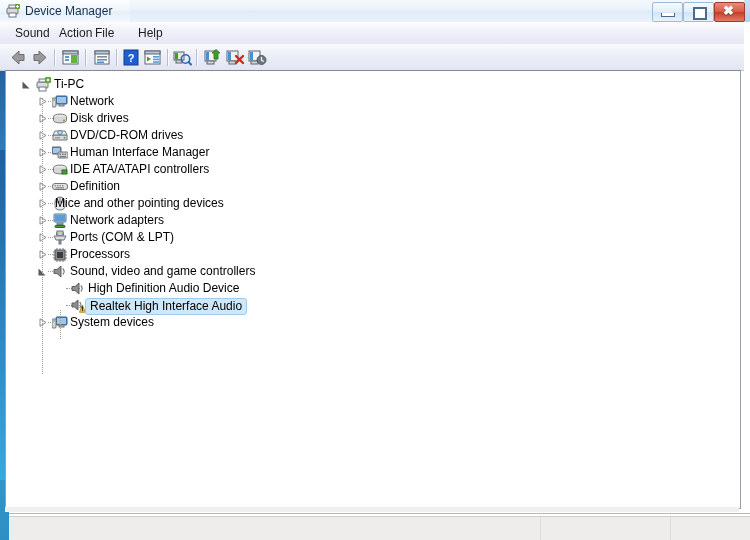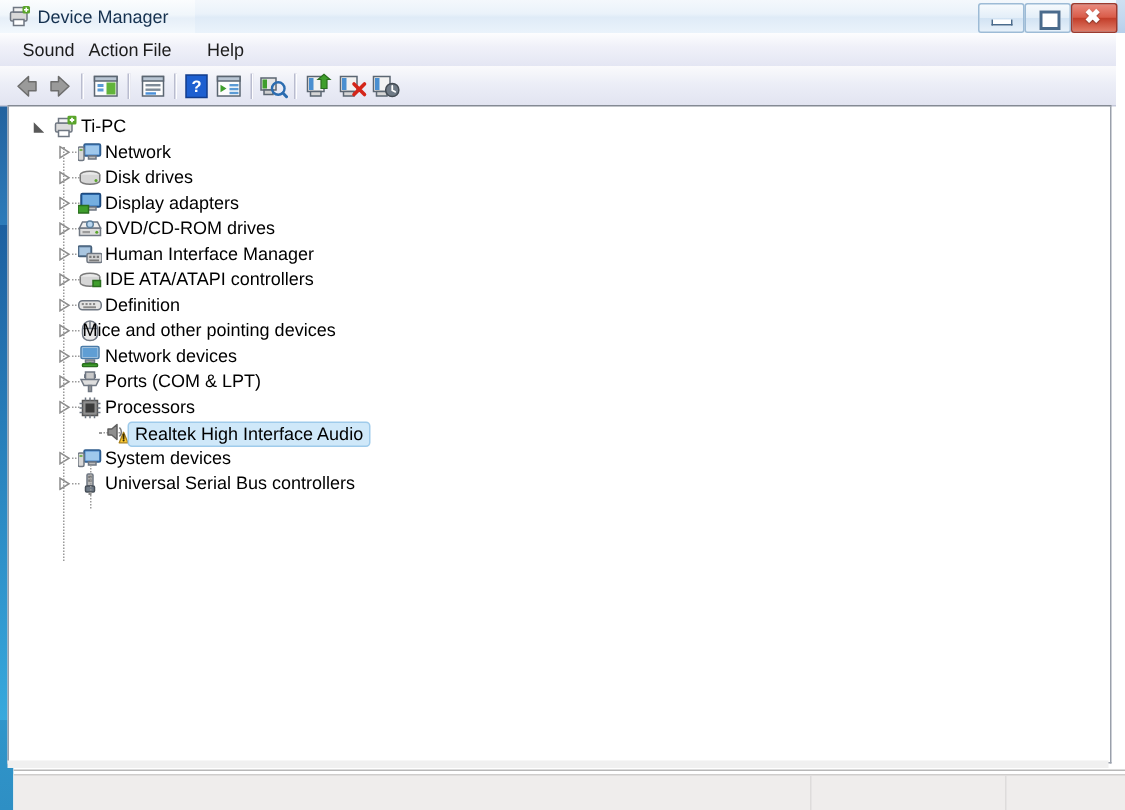--- a/index.html
+++ b/index.html
@@ -302,35 +302,20 @@
           <span class="nodelabel" style="left: 61px;">Disk drives</span>
         </div>
         <div class="row">
           <span class="expander" style="left: 32px;">
             <svg width="9" height="9" viewBox="0 0 9 9">
               <path d="M2 0.8 L8 4.5 L2 8.2 Z" fill="none" stroke="#8c8c8c" stroke-width="1"></path>
             </svg>
           </span>
           <span class="dashline" style="left: 42px; top: 8px; width: 5px;"></span>
           <span class="nodeicon" style="left: 46px;"><svg width="16" height="15" viewBox="0 0 16 15">
-              <rect x="2" y="1" width="13" height="9" rx="1" fill="#2f6fb5" stroke="#1e4a7d"></rect>
-              <rect x="3" y="2" width="11" height="7" fill="#74aee0"></rect>
-              <rect x="5" y="10" width="7" height="2" fill="#c4c4c4" stroke="#6f7782"></rect>
-              <rect x="0" y="9" width="7" height="5" fill="#3f9e2c" stroke="#2a6e1e"></rect>
-            </svg></span>
-          <span class="nodelabel" style="left: 61px;">Display adapters</span>
-        </div>
-        <div class="row">
-          <span class="expander" style="left: 32px;">
-            <svg width="9" height="9" viewBox="0 0 9 9">
-              <path d="M2 0.8 L8 4.5 L2 8.2 Z" fill="none" stroke="#8c8c8c" stroke-width="1"></path>
-            </svg>
-          </span>
-          <span class="dashline" style="left: 42px; top: 8px; width: 5px;"></span>
-          <span class="nodeicon" style="left: 46px;"><svg width="16" height="15" viewBox="0 0 16 15">
               <path d="M1 7 L15 7 L15 12 L1 12 Z" fill="#dcdcdc" stroke="#6f7782"></path>
               <path d="M3 3 L13 3 L15 7 L1 7 Z" fill="#efefef" stroke="#6f7782"></path>
               <circle cx="8" cy="4.5" r="2.2" fill="#b9d6ef" stroke="#5d7f9c"></circle>
               <rect x="3" y="9" width="5" height="1.5" fill="#9a9a9a"></rect>
               <circle cx="12.5" cy="9.8" r="1" fill="#5aa52b"></circle>
             </svg></span>
           <span class="nodelabel" style="left: 61px;">DVD/CD-ROM drives</span>
         </div>
         <div class="row">
           <span class="expander" style="left: 32px;">
@@ -402,21 +387,21 @@
             </svg>
           </span>
           <span class="dashline" style="left: 42px; top: 8px; width: 5px;"></span>
           <span class="nodeicon" style="left: 46px;"><svg width="16" height="15" viewBox="0 0 16 15">
               <rect x="2" y="1" width="12" height="8" rx="1" fill="#bcd6ec" stroke="#4a7ba8"></rect>
               <rect x="3" y="2" width="10" height="6" fill="#5f9ed4"></rect>
               <rect x="5" y="10" width="6" height="1.6" fill="#bfbfbf" stroke="#6f7782"></rect>
               <path d="M8 11.5 L8 13" stroke="#3f9e2c" stroke-width="1.6"></path>
               <rect x="3" y="12.5" width="10" height="2" rx="0.6" fill="#3f9e2c" stroke="#2a6e1e"></rect>
             </svg></span>
-          <span class="nodelabel" style="left: 61px;">Network devices</span>
+          <span class="nodelabel" style="left: 61px;">Network adapters</span>
         </div>
         <div class="row">
           <span class="expander" style="left: 32px;">
             <svg width="9" height="9" viewBox="0 0 9 9">
               <path d="M2 0.8 L8 4.5 L2 8.2 Z" fill="none" stroke="#8c8c8c" stroke-width="1"></path>
             </svg>
           </span>
           <span class="dashline" style="left: 42px; top: 8px; width: 5px;"></span>
           <span class="nodeicon" style="left: 46px;"><svg width="16" height="15" viewBox="0 0 16 15">
               <rect x="5" y="1" width="6" height="5" fill="#c9c9c9" stroke="#6f7782"></rect>
@@ -433,20 +418,41 @@
             </svg>
           </span>
           <span class="dashline" style="left: 42px; top: 8px; width: 5px;"></span>
           <span class="nodeicon" style="left: 46px;"><svg width="16" height="15" viewBox="0 0 16 15">
               <rect x="3" y="3" width="10" height="10" fill="#8f8f8f" stroke="#555"></rect>
               <rect x="5" y="5" width="6" height="6" fill="#3b3b3b"></rect>
               <path d="M5 3 L5 1 M8 3 L8 1 M11 3 L11 1 M5 13 L5 15 M8 13 L8 15 M11 13 L11 15" stroke="#6f7782"></path>
               <path d="M3 5 L1 5 M3 8 L1 8 M3 11 L1 11 M13 5 L15 5 M13 8 L15 8 M13 11 L15 11" stroke="#6f7782"></path>
             </svg></span>
           <span class="nodelabel" style="left: 61px;">Processors</span>
+        </div>
+        <div class="row">
+          <span class="expander" style="left: 32px;">
+            <svg width="9" height="9" viewBox="0 0 9 9">
+              <path d="M0.5 1.5 L7.5 8.5 L0.5 8.5 Z" fill="#595959"></path>
+            </svg>
+          </span>
+          <span class="dashline" style="left: 42px; top: 8px; width: 5px;"></span>
+          <span class="nodeicon" style="left: 46px;"><svg width="16" height="15" viewBox="0 0 16 15">
+              <path d="M2 5.5 L5 5.5 L9 2 L9 13 L5 9.5 L2 9.5 Z" fill="#8e8e8e" stroke="#5f5f5f" stroke-linejoin="round"></path>
+              <path d="M10.8 4.5 A4.5 4.5 0 0 1 10.8 10.5" fill="none" stroke="#7a7a7a" stroke-width="1.2"></path>
+            </svg></span>
+          <span class="nodelabel" style="left: 61px;">Sound, video and game controllers</span>
+        </div>
+        <div class="row">
+          <span class="dashline" style="left: 60px; top: 8px; width: 14px;"></span>
+          <span class="nodeicon" style="left: 64px;"><svg width="16" height="15" viewBox="0 0 16 15">
+              <path d="M2 5.5 L5 5.5 L9 2 L9 13 L5 9.5 L2 9.5 Z" fill="#8e8e8e" stroke="#5f5f5f" stroke-linejoin="round"></path>
+              <path d="M10.8 4.5 A4.5 4.5 0 0 1 10.8 10.5" fill="none" stroke="#7a7a7a" stroke-width="1.2"></path>
+            </svg></span>
+          <span class="nodelabel" style="left: 79px;">High Definition Audio Device</span>
         </div>
         <div class="row selected">
           <span class="dashline" style="left: 60px; top: 8px; width: 14px;"></span>
           <span class="nodeicon" style="left: 64px;"><svg width="16" height="15" viewBox="0 0 16 15">
               <path d="M2 5 L4.5 5 L8 2 L8 12 L4.5 9 L2 9 Z" fill="#8e8e8e" stroke="#5f5f5f" stroke-linejoin="round"></path>
               <path d="M9.6 4 A4 4 0 0 1 9.6 10" fill="none" stroke="#7a7a7a" stroke-width="1.1"></path>
               <path d="M9.5 7.2 L15.3 7.2 L12.4 14.2 Z" fill="#ffcc33" stroke="#a8801a" stroke-width="0.9" stroke-linejoin="round" transform="rotate(180 12.4 10.7)"></path>
               <path d="M12.4 8.6 L12.4 11.3" stroke="#3a2c00" stroke-width="1.2" stroke-linecap="round"></path>
               <circle cx="12.4" cy="12.6" r="0.7" fill="#3a2c00"></circle>
             </svg></span>
@@ -461,35 +467,19 @@
           <span class="dashline" style="left: 42px; top: 8px; width: 5px;"></span>
           <span class="nodeicon" style="left: 46px;"><svg width="16" height="15" viewBox="0 0 16 15">
               <rect x="4" y="2" width="11" height="8" rx="1" fill="#4a86c8" stroke="#2f5c8c"></rect>
               <rect x="5" y="3" width="9" height="6" fill="#9fc8ec"></rect>
               <rect x="7" y="10" width="5" height="2" fill="#bcbcbc" stroke="#6f7782"></rect>
               <rect x="0" y="4" width="4" height="9" rx="1" fill="#d8d8d8" stroke="#6f7782"></rect>
               <rect x="1" y="5.5" width="2" height="1" fill="#5aa52b"></rect>
             </svg></span>
           <span class="nodelabel" style="left: 61px;">System devices</span>
         </div>
-        <div class="row">
-          <span class="expander" style="left: 32px;">
-            <svg width="9" height="9" viewBox="0 0 9 9">
-              <path d="M2 0.8 L8 4.5 L2 8.2 Z" fill="none" stroke="#8c8c8c" stroke-width="1"></path>
-            </svg>
-          </span>
-          <span class="dashline" style="left: 42px; top: 8px; width: 5px;"></span>
-          <span class="nodeicon" style="left: 46px;"><svg width="16" height="15" viewBox="0 0 16 15">
-              <rect x="6" y="1" width="4" height="8" rx="0.8" fill="#b8b8b8" stroke="#6f7782"></rect>
-              <rect x="6.8" y="2.2" width="2.4" height="1.6" fill="#7a7a7a"></rect>
-              <rect x="6.8" y="4.6" width="2.4" height="1.6" fill="#7a7a7a"></rect>
-              <rect x="5" y="9" width="6" height="4" rx="0.8" fill="#6f7a86" stroke="#474f58"></rect>
-              <rect x="7" y="13" width="2" height="2" fill="#8a8a8a"></rect>
-            </svg></span>
-          <span class="nodelabel" style="left: 61px;">Universal Serial Bus controllers</span>
-        </div>
         <span class="dotline" style="left: 36px; top: 22px; height: 276px;"></span>
         <span class="dotline" style="left: 54px; top: 234px; height: 29px;"></span>
       </div>
   </div>
 
   <div id="dm-bottom-strip"></div>
 </div>
 
 </body></html>

